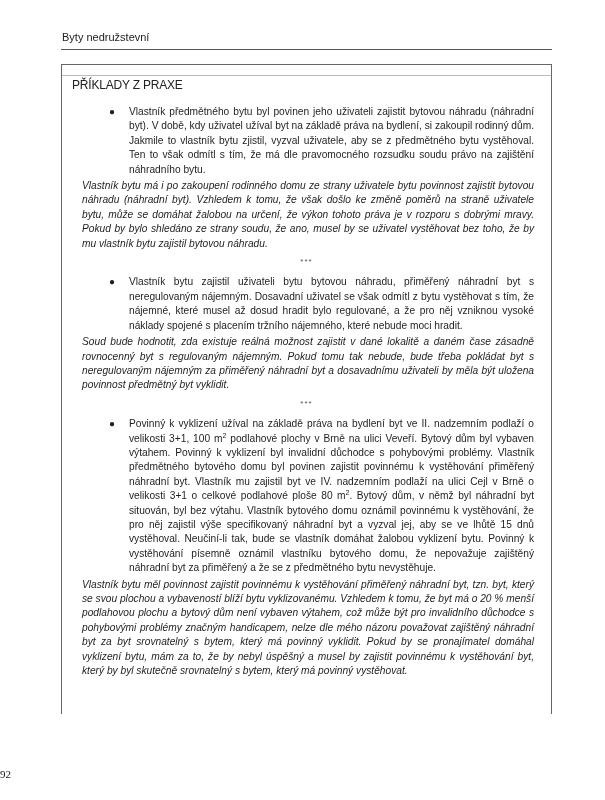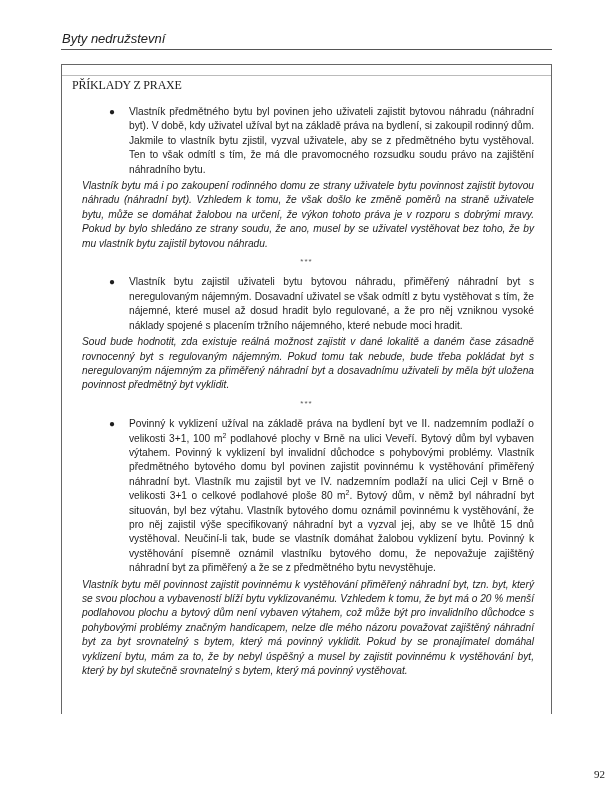--- a/index.html
+++ b/index.html
@@ -1,54 +1,54 @@
 <!DOCTYPE html>
 <html><head>
   <meta charset="utf-8">
   <style>
     html, body { margin: 0; padding: 0; background: #ffffff; }
     body { width: 605px; height: 800px; position: relative; overflow: hidden; color: #1e1e1e; }
     .running-head {
       position: absolute; left: 62px; top: 31px;
-      font-family: "Liberation Sans", sans-serif; font-size: 13px; color: #222; font-style: italic;
+      font-family: "Liberation Sans", sans-serif; font-size: 11px; color: #222;
     }
     .head-rule {
       position: absolute; left: 61px; top: 49px; width: 491px; height: 0;
       border-top: 1px solid #555;
     }
     .box {
       position: absolute; left: 61px; top: 64px; width: 489px; height: 649px;
       border-left: 1.5px solid #666; border-right: 1.5px solid #666; border-top: 1.5px solid #666;
     }
     .box-inner-rule {
       position: absolute; left: 0; right: 0; top: 10px; height: 0; border-top: 1px solid #bbb;
     }
     .box-title {
       position: absolute; left: 10px; top: 13px;
-      font-family: Liberation Serif, serif; font-size: 12px; color: #222; letter-spacing: -0.2px;
+      font-family: Liberation Sans, sans-serif; font-size: 12px; color: #222; letter-spacing: -0.2px;
     }
     .content {
       position: absolute; left: 0; top: 40px; width: 489px;
       font-family: "Liberation Sans", sans-serif; font-size: 10.2px; line-height: 14.4px;
     }
     .bullet-item {
       position: relative; margin-left: 67px; margin-right: 17px; text-align: justify;
     }
     .bullet-dot {
       position: absolute; left: -20px; top: 0; font-size: 10px;
     }
     .comment {
       margin-left: 20px; margin-right: 17px; font-style: italic; text-align: justify; margin-top: 2px;
     }
     .sep {
       text-align: center; font-size: 8px; color: #555; margin: 4px 0 6px 0; letter-spacing: 1px;
     }
     sup { font-size: 7px; line-height: 0; }
     .page-number {
-      position: absolute; left: 0; width: 605px; top: 768px; text-align: right;
+      position: absolute; left: 0; width: 605px; top: 768px; text-align: left;
       font-family: "Liberation Serif", serif; font-size: 11px; color: #222;
     }
   </style>
 </head>
 <body>
 
 <div class="running-head">Byty nedružstevní</div>
 <div class="head-rule"></div>
 
 <div class="box">

